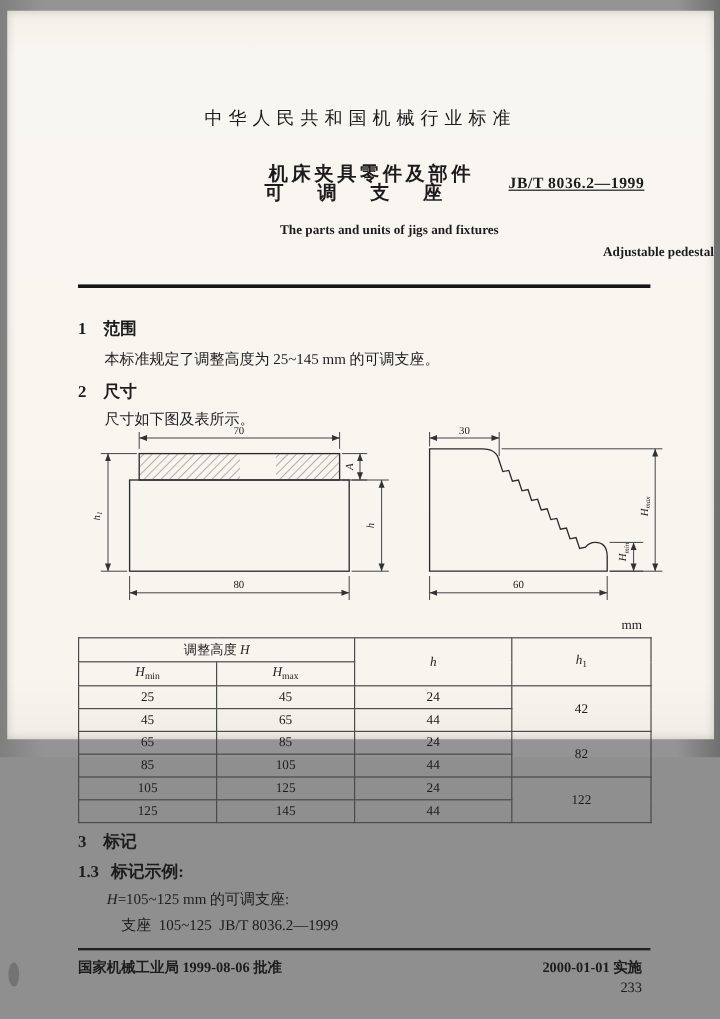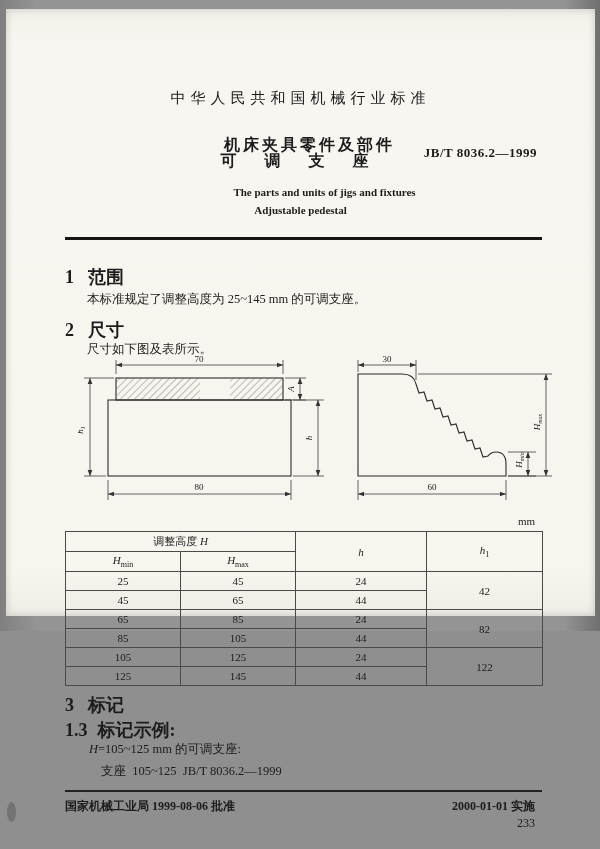--- a/index.html
+++ b/index.html
@@ -14,25 +14,25 @@
   .paper {
     position:relative; width:100%; height:100%;
     background:linear-gradient(180deg,#f2f0e9 0%,#f8f6f0 6%,#f7f5ee 92%,#efede6 100%);
     box-shadow:inset 0 0 8px rgba(0,0,0,.18);
   }
   .abs { position:absolute; }
   .center { left:0; width:100%; text-align:center; }
   .std-class { top:80px; font-size:15px; letter-spacing:5px; }
   .title-zh1 { top:126px; font-size:16px; font-weight:bold; letter-spacing:3px;padding-left:18px; }
   .title-zh2 { top:142px; font-size:16px; font-weight:bold; letter-spacing:12px; }
-  .std-no { top:136px; right:58px; font-size:13px; font-weight:bold; letter-spacing:.5px; }
+  .std-no { top:136px; right:58px; font-size:13px; font-weight:bold; letter-spacing:.5px;text-decoration:underline; }
   .title-en1 { top:177px; font-size:11px; font-weight:bold;padding-left:48px; }
-  .title-en2 { top:195px; font-size:11px; font-weight:bold; }
+  .title-en2 { top:195px; font-size:11px; font-weight:bold;text-align:right; }
   .rule { top:228px; left:59px; width:477px; height:2.5px; background:#161616; }
-  .sec-head { font-size:18px; font-weight:bold; }
+  .sec-head { font-size:14px; font-weight:bold; }
   .sec-no { display:inline-block; margin-right:14px; }
   .body-text { font-size:12.5px; }
   .pre { white-space:pre-wrap; }
   .it { font-style:italic; }
   sub { font-size:8px; }
   .s1h { top:256px; left:59px; }
   .s1b { top:282px; left:81px; }
   .s2h { top:309px; left:59px; }
   .s2b { top:332px; left:81px; }
   .figs { top:347px; left:72px; }

